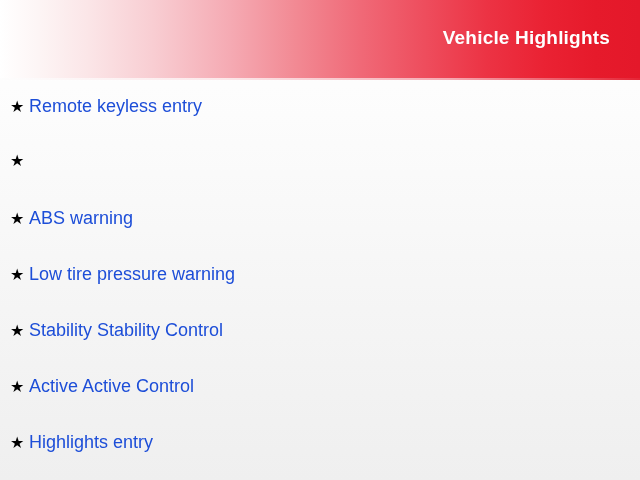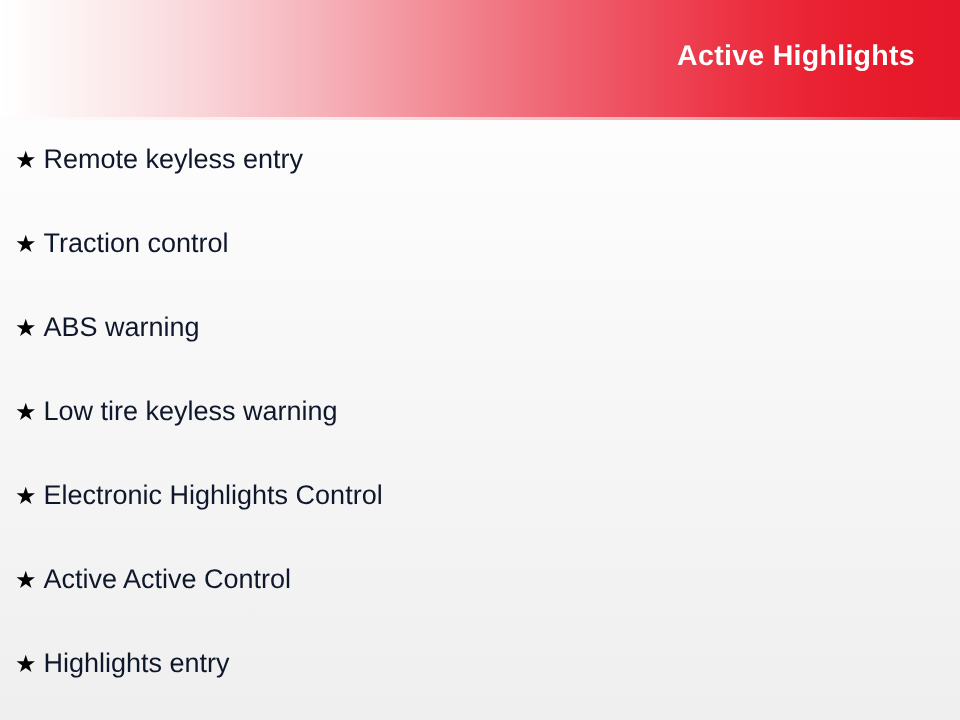--- a/index.html
+++ b/index.html
@@ -91,59 +91,58 @@
   .bullet-star {
     flex: 0 0 auto;
     width: 19px;
     color: #000000;
     font-size: 16px;
     line-height: 1;
     text-align: left;
   }
 
   .highlight-label {
-    color: #0f172a;
+    color: #1d4ed8;
     font-size: 18px;
     line-height: 1;
     white-space: nowrap;
   }
 </style>
 </head>
 <body>
 
 <div class="header-banner">
-  <div class="header-title">Active Highlights</div>
+  <div class="header-title">Vehicle Highlights</div>
 </div>
 <div class="header-underline"></div>
 
 <ul class="highlights-list">
 
   <li class="highlight-item">
     <span class="bullet-star">★</span>
     <span class="highlight-label">Remote keyless entry</span>
   </li>
 
   <li class="highlight-item">
     <span class="bullet-star">★</span>
-    <span class="highlight-label">Traction control</span>
   </li>
 
   <li class="highlight-item">
     <span class="bullet-star">★</span>
     <span class="highlight-label">ABS warning</span>
   </li>
 
   <li class="highlight-item">
     <span class="bullet-star">★</span>
-    <span class="highlight-label">Low tire keyless warning</span>
+    <span class="highlight-label">Low tire pressure warning</span>
   </li>
 
   <li class="highlight-item">
     <span class="bullet-star">★</span>
-    <span class="highlight-label">Electronic Highlights Control</span>
+    <span class="highlight-label">Stability Stability Control</span>
   </li>
 
   <li class="highlight-item">
     <span class="bullet-star">★</span>
     <span class="highlight-label">Active Active Control</span>
   </li>
 
   <li class="highlight-item">
     <span class="bullet-star">★</span>
     <span class="highlight-label">Highlights entry</span>

